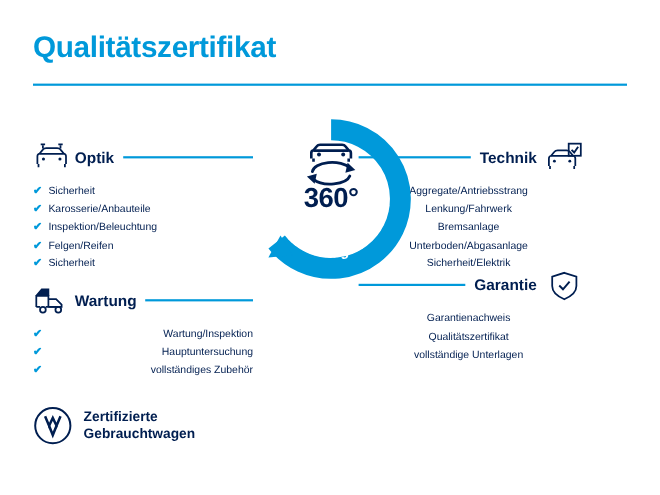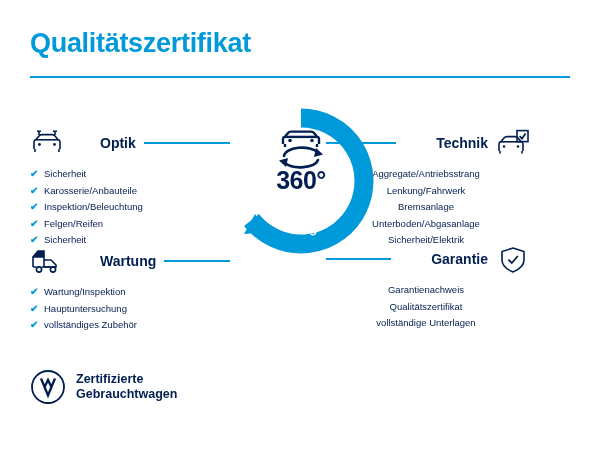--- a/index.html
+++ b/index.html
@@ -54,21 +54,20 @@
     gap: 8px;
     height: 34px;
   }
   .quad.right .quad-head { flex-direction: row-reverse; }
 
   .quad-title {
     font-size: 14px;
     font-weight: bold;
     color: #001e50;
     white-space: nowrap;
-    margin-left: 32px;
   }
   .quad-rule {
     flex: 1 1 auto;
     height: 1.5px;
     background: #0099da;
     min-width: 20px;
   }
 
   .quad-list {
     list-style: none;
@@ -95,21 +94,21 @@
   
   .icon-box {
     width: 30px;
     height: 28px;
     flex: 0 0 auto;
     display: block;
   }
 
   
   #block-optik    { top: 126px; }
-  #block-wartung  { top: 244px; }
+  #block-wartung  { top: 256px; text-align: right; }
   #block-technik  { top: 126px; }
   #block-garantie { top: 242px; }
 
   
   .badge {
     position: absolute;
     left: 228px;
     top: 108px;
     width: 146px;
     height: 146px;

